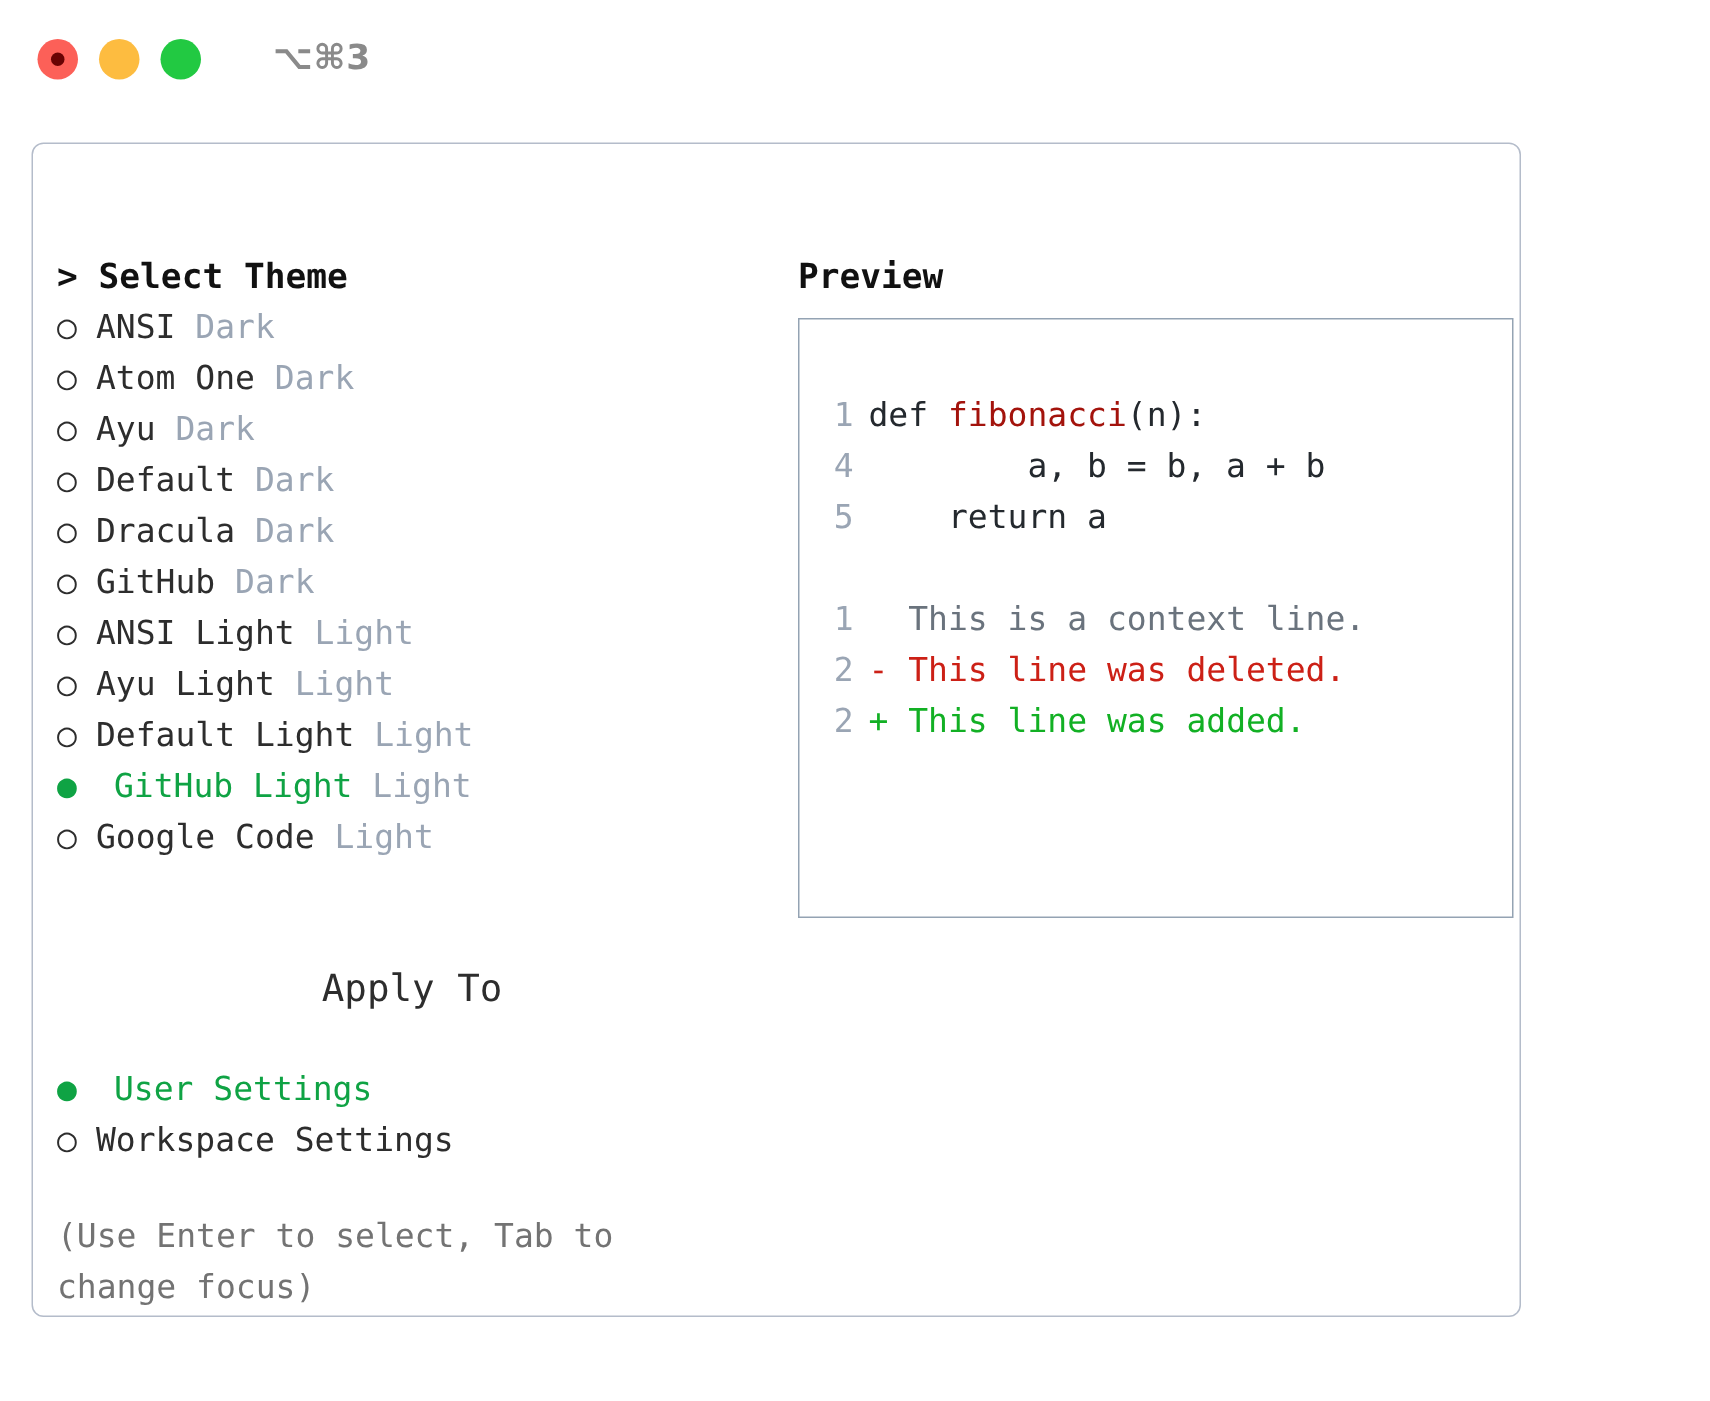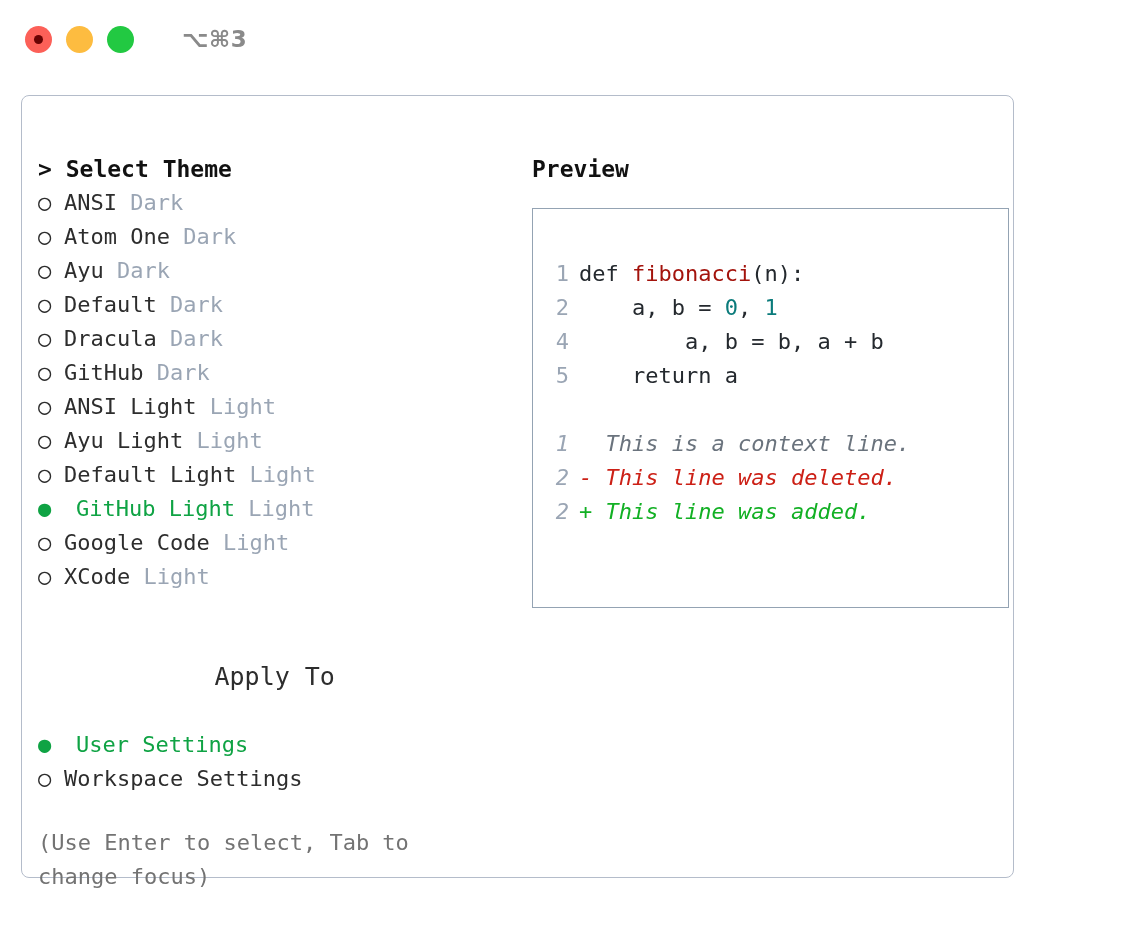--- a/index.html
+++ b/index.html
@@ -71,21 +71,21 @@
     width: 993px;
     height: 783px;
     border: 1.5px solid #b4bcca;
     border-radius: 8px;
     box-sizing: border-box;
     background: #ffffff;
   }
 
   #cols {
     position: absolute;
-    left: 0; top: 0;
+    left: 0; top: 16px;
     width: 100%; height: 100%;
   }
 
   
   #left {
     position: absolute;
     left: 16px;
     top: 56px;
     width: 450px;
   }
@@ -137,21 +137,21 @@
   
   #right {
     position: absolute;
     left: 479px;
     top: 56px;
     width: 490px;
     padding-left: 31px;
   }
 
   #preview-box {
-    margin-top: 22px;
+    margin-top: 10px;
     width: 477px;
     height: 400px;
     border: 1.5px solid #94a3b3;
     box-sizing: border-box;
     background: #ffffff;
     position: relative;
   }
 
   #code {
     position: absolute;
@@ -170,21 +170,21 @@
   }
   .tok-plain { color: #24292e; }
   .tok-fn    { color: #a3130c; }
   .tok-num   { color: #0b7b7b; }
   .tok-call  { color: #1183c4; }
 
   .ctx  { color: #6a737d; }
   .del  { color: #cc2016; }
   .add  { color: #12b024; }
 
-  #diff { margin-top: 34px; font-style: italic; }
+  #diff { margin-top: 34px; }
 </style>
 </head>
 <body>
 
 <div id="window">
 
   <div id="titlebar">
     <div class="dot dot-red">
       <div class="inner"></div>
     </div>
@@ -203,40 +203,38 @@
             <div class="opt"><span class="marker">○</span><span class="label">Atom One</span><span class="suffix"> Dark</span></div>
             <div class="opt"><span class="marker">○</span><span class="label">Ayu</span><span class="suffix"> Dark</span></div>
             <div class="opt"><span class="marker">○</span><span class="label">Default</span><span class="suffix"> Dark</span></div>
             <div class="opt"><span class="marker">○</span><span class="label">Dracula</span><span class="suffix"> Dark</span></div>
             <div class="opt"><span class="marker">○</span><span class="label">GitHub</span><span class="suffix"> Dark</span></div>
             <div class="opt"><span class="marker">○</span><span class="label">ANSI Light</span><span class="suffix"> Light</span></div>
             <div class="opt"><span class="marker">○</span><span class="label">Ayu Light</span><span class="suffix"> Light</span></div>
             <div class="opt"><span class="marker">○</span><span class="label">Default Light</span><span class="suffix"> Light</span></div>
             <div class="opt sel"><span class="marker">●</span><span class="label">GitHub Light</span><span class="suffix"> Light</span></div>
             <div class="opt"><span class="marker">○</span><span class="label">Google Code</span><span class="suffix"> Light</span></div>
-            <div class="opt"><span class="marker">○</span><span class="label">XCode</span><span class="suffix"> Light</span></div>
           </div>
         <div class="spacer"></div>
         <div class="plain">
           <span class="marker"> </span><span>Apply To</span>
         </div>
         <div id="apply-list">
             <div class="opt sel"><span class="marker">●</span><span class="label">User Settings</span></div>
             <div class="opt"><span class="marker">○</span><span class="label">Workspace Settings</span></div>
           </div>
         <div id="hint">(Use Enter to select, Tab to change focus)</div>
       </div>
 
       <div id="right">
         <div class="head">Preview</div>
         <div id="preview-box">
           <div id="code">
             <div id="code-lines">
                 <div class="cline"><span class="ln">1</span><span class="tok-plain">def </span><span class="tok-fn">fibonacci</span><span class="tok-plain">(n):</span></div>
-                <div class="cline"><span class="ln">2</span><span class="tok-plain">    a, b = </span><span class="tok-num">0</span><span class="tok-plain">, </span><span class="tok-num">1</span></div>
                 <div class="cline"><span class="ln">4</span><span class="tok-plain">        a, b = b, a + b</span></div>
                 <div class="cline"><span class="ln">5</span><span class="tok-plain">    return a</span></div>
               </div>
             <div id="diff">
                 <div class="cline"><span class="ln">1</span><span class="ctx"> </span><span class="ctx"> This is a context line.</span></div>
                 <div class="cline"><span class="ln">2</span><span class="del">-</span><span class="del"> This line was deleted.</span></div>
                 <div class="cline"><span class="ln">2</span><span class="add">+</span><span class="add"> This line was added.</span></div>
               </div>
           </div>
         </div>

